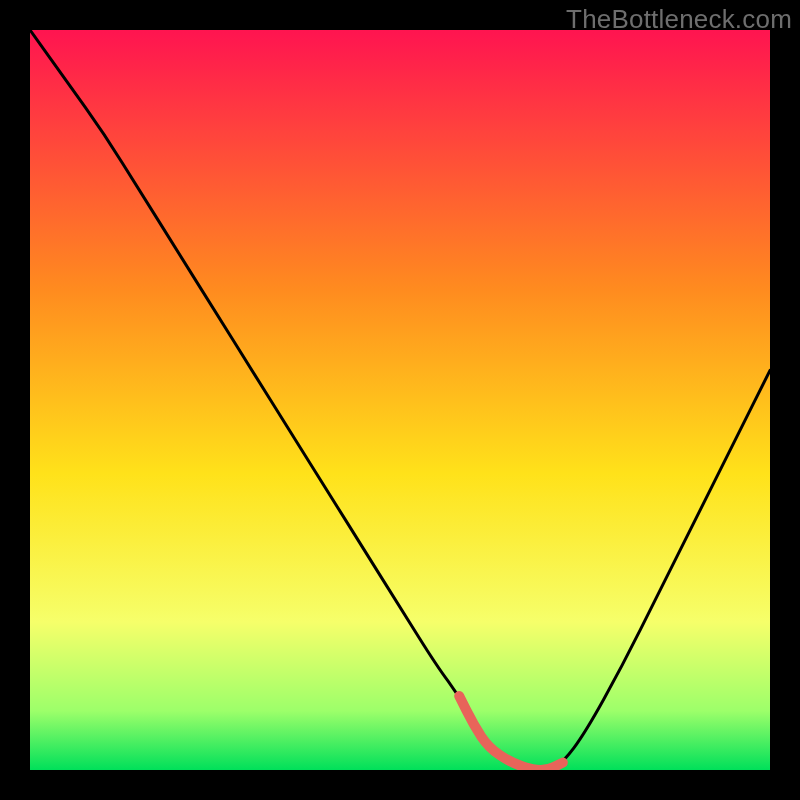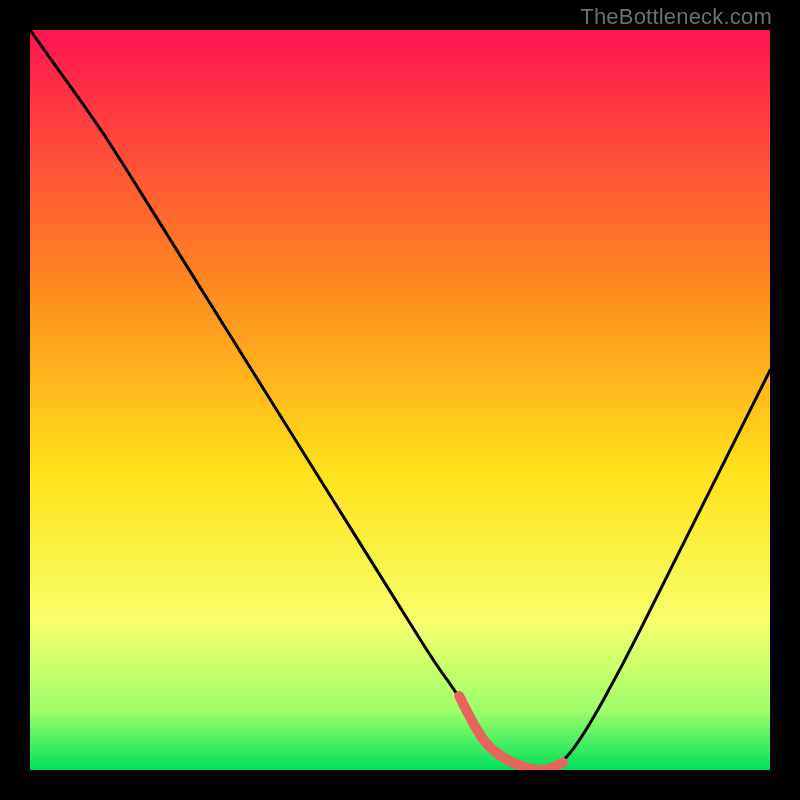--- a/index.html
+++ b/index.html
@@ -13,23 +13,23 @@
   }
   .frame {
     position: relative;
     width: 800px;
     height: 800px;
     box-sizing: border-box;
   }
   .watermark {
     position: absolute;
     top: 4px;
-    right: 28px;
+    right: 8px;
     color: #6e6e6e;
-    font-size: 22px;
+    font-size: 26px;
     font-weight: 500;
     letter-spacing: 0.2px;
     user-select: none;
   }
   .plot {
     position: absolute;
     left: 30px;
     top: 30px;
     width: 740px;
     height: 740px;

